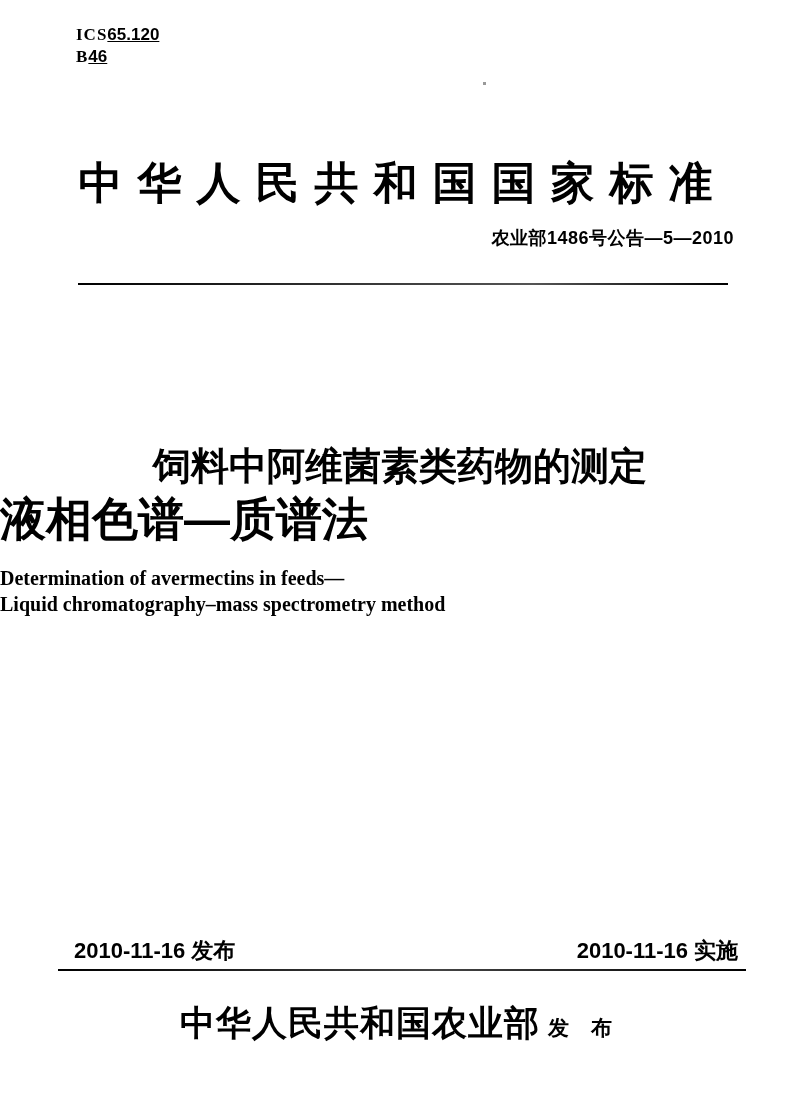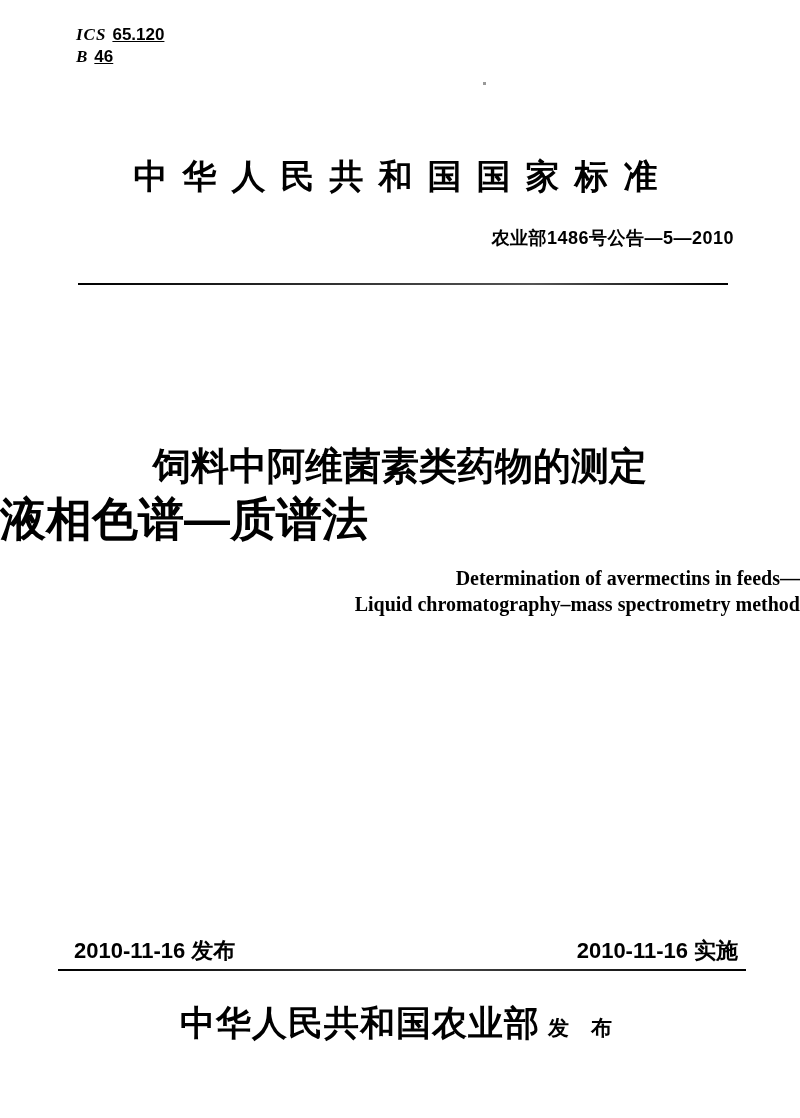--- a/index.html
+++ b/index.html
@@ -24,37 +24,36 @@
     left: 76px;
     top: 24px;
     line-height: 22px;
     font-size: 17px;
   }
   .meta .row { white-space: nowrap; }
   .meta .lbl {
     font-family: "Liberation Serif", serif;
     font-weight: bold;
     letter-spacing: 1px;
-    margin-right: 6px;
-    font-style: italic;
+    margin-right: 0;
   }
   .meta .val {
     font-family: "Liberation Sans", sans-serif;
     font-weight: 600;
     text-decoration: underline;
   }
 
   
   .std-title {
     position: absolute;
     top: 154px;
     left: 0;
     width: 100%;
     text-align: center;
-    font-size: 34px;
+    font-size: 44px;
     font-weight: bold;
     letter-spacing: 15px;
     padding-left: 6px; 
     white-space: nowrap;
   }
 
   
   .announcement {
     position: absolute;
     top: 226px;
@@ -94,21 +93,21 @@
     font-size: 46px;
     font-weight: bold;
     white-space: nowrap;
   }
 
   
   .en-title {
     position: absolute;
     left: 0;
     width: 100%;
-    text-align: right;
+    text-align: left;
     font-family: "Liberation Serif", serif;
     font-size: 20px;
     font-weight: bold;
     white-space: nowrap;
   }
   .en-line-1 { top: 567px; }
   .en-line-2 { top: 593px; }
 
   
   .date-left {

